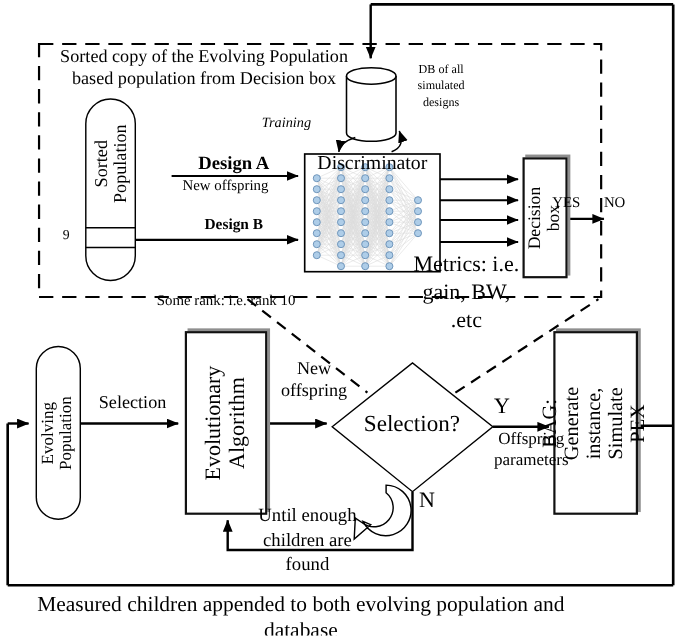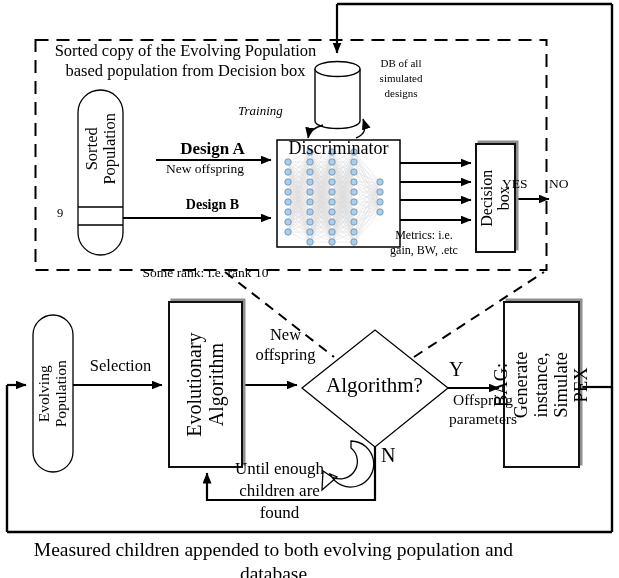--- a/index.html
+++ b/index.html
@@ -468,28 +468,28 @@
   <div class="lbl c" style="left:362px; top:56px; width:78px; font-size:11px; line-height:1.35;">DB of all
 simulated
 designs</div>
   <div class="lbl" style="left:238px; top:103px; font-size:13px;font-style:italic;">Training</div>
   <div class="lbl c b" style="left:155px; top:139px; width:115px; font-size:17px;">Design A</div>
   <div class="lbl c" style="left:150px; top:161px; width:110px; font-size:13.5px;">New offspring</div>
   <div class="lbl c b" style="left:155px; top:196px; width:115px; font-size:14px;">Design B</div>
   <div class="lbl c" style="left:133px; top:221px; width:145px; font-size:13.5px;margin-top:44px;">Some rank: i.e. rank 10</div>
   <div class="lbl" style="left:57px; top:206px; font-size:12.5px;">9</div>
   <div class="lbl c" style="left:278px; top:138px; width:121px; font-size:18px;">Discriminator</div>
-  <div class="lbl c" style="left:373px; top:228px; width:102px; font-size:12px; line-height:1.28;">Metrics: i.e.
+  <div class="lbl c" style="left:373px; top:228px; width:102px; font-size:20px; line-height:1.28;">Metrics: i.e.
 gain, BW, .etc</div>
   <div class="lbl" style="left:502px; top:176px; font-size:13.5px;">YES</div>
   <div class="lbl" style="left:549px; top:176px; font-size:13.5px;">NO</div>
   <div class="lbl c" style="left:78px; top:356px; width:85px; font-size:16.5px;">Selection</div>
   <div class="lbl c" style="left:243px; top:325px; width:85px; font-size:16.5px;">New
 offspring</div>
-  <div class="lbl c" style="left:302px; top:373px; width:145px; font-size:21px;">Algorithm?</div>
+  <div class="lbl c" style="left:302px; top:373px; width:145px; font-size:21px;">Selection?</div>
   <div class="lbl" style="left:449px; top:357px; font-size:20px;">Y</div>
   <div class="lbl c" style="left:437px; top:391px; width:92px; font-size:15.5px;">Offspring
 parameters</div>
   <div class="lbl" style="left:381px; top:443px; font-size:20px;">N</div>
   <div class="lbl c" style="left:207px; top:425px; width:145px; font-size:17px; line-height:1.3;margin-top:33px;">Until enough
 children are
 found</div>
   <div class="lbl c" style="left:0px; top:538px; width:547px; font-size:19.5px;">Measured children appended to both evolving population and database</div>
 </div>
 

